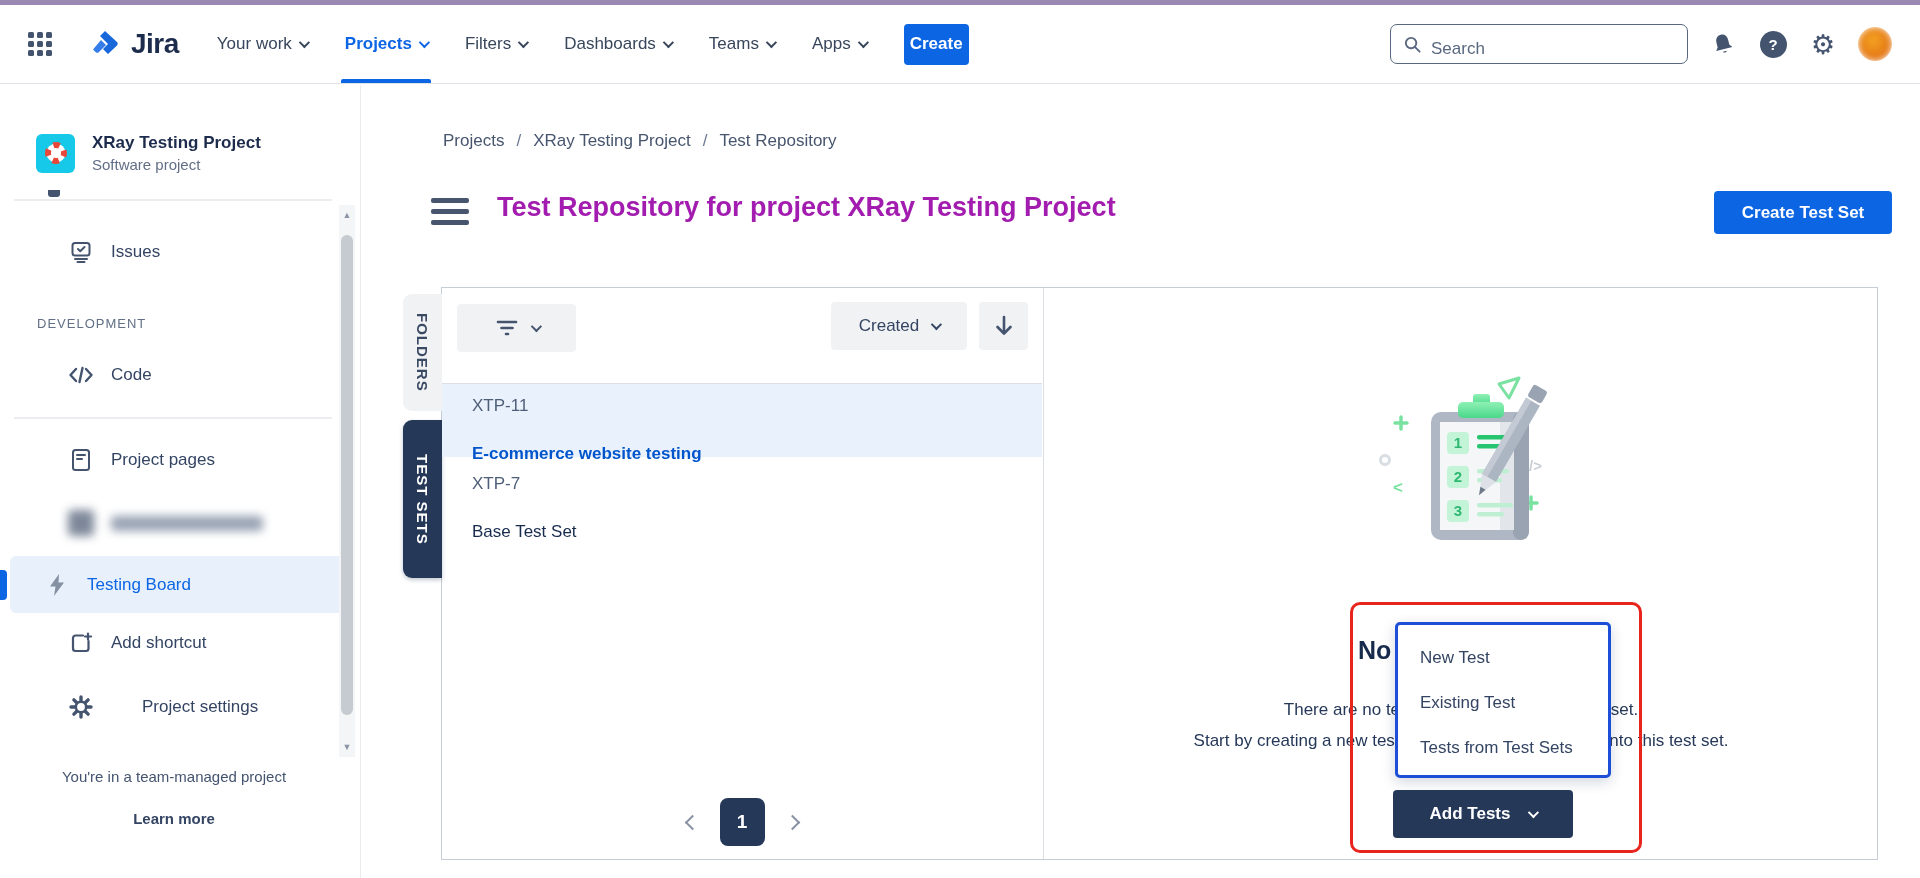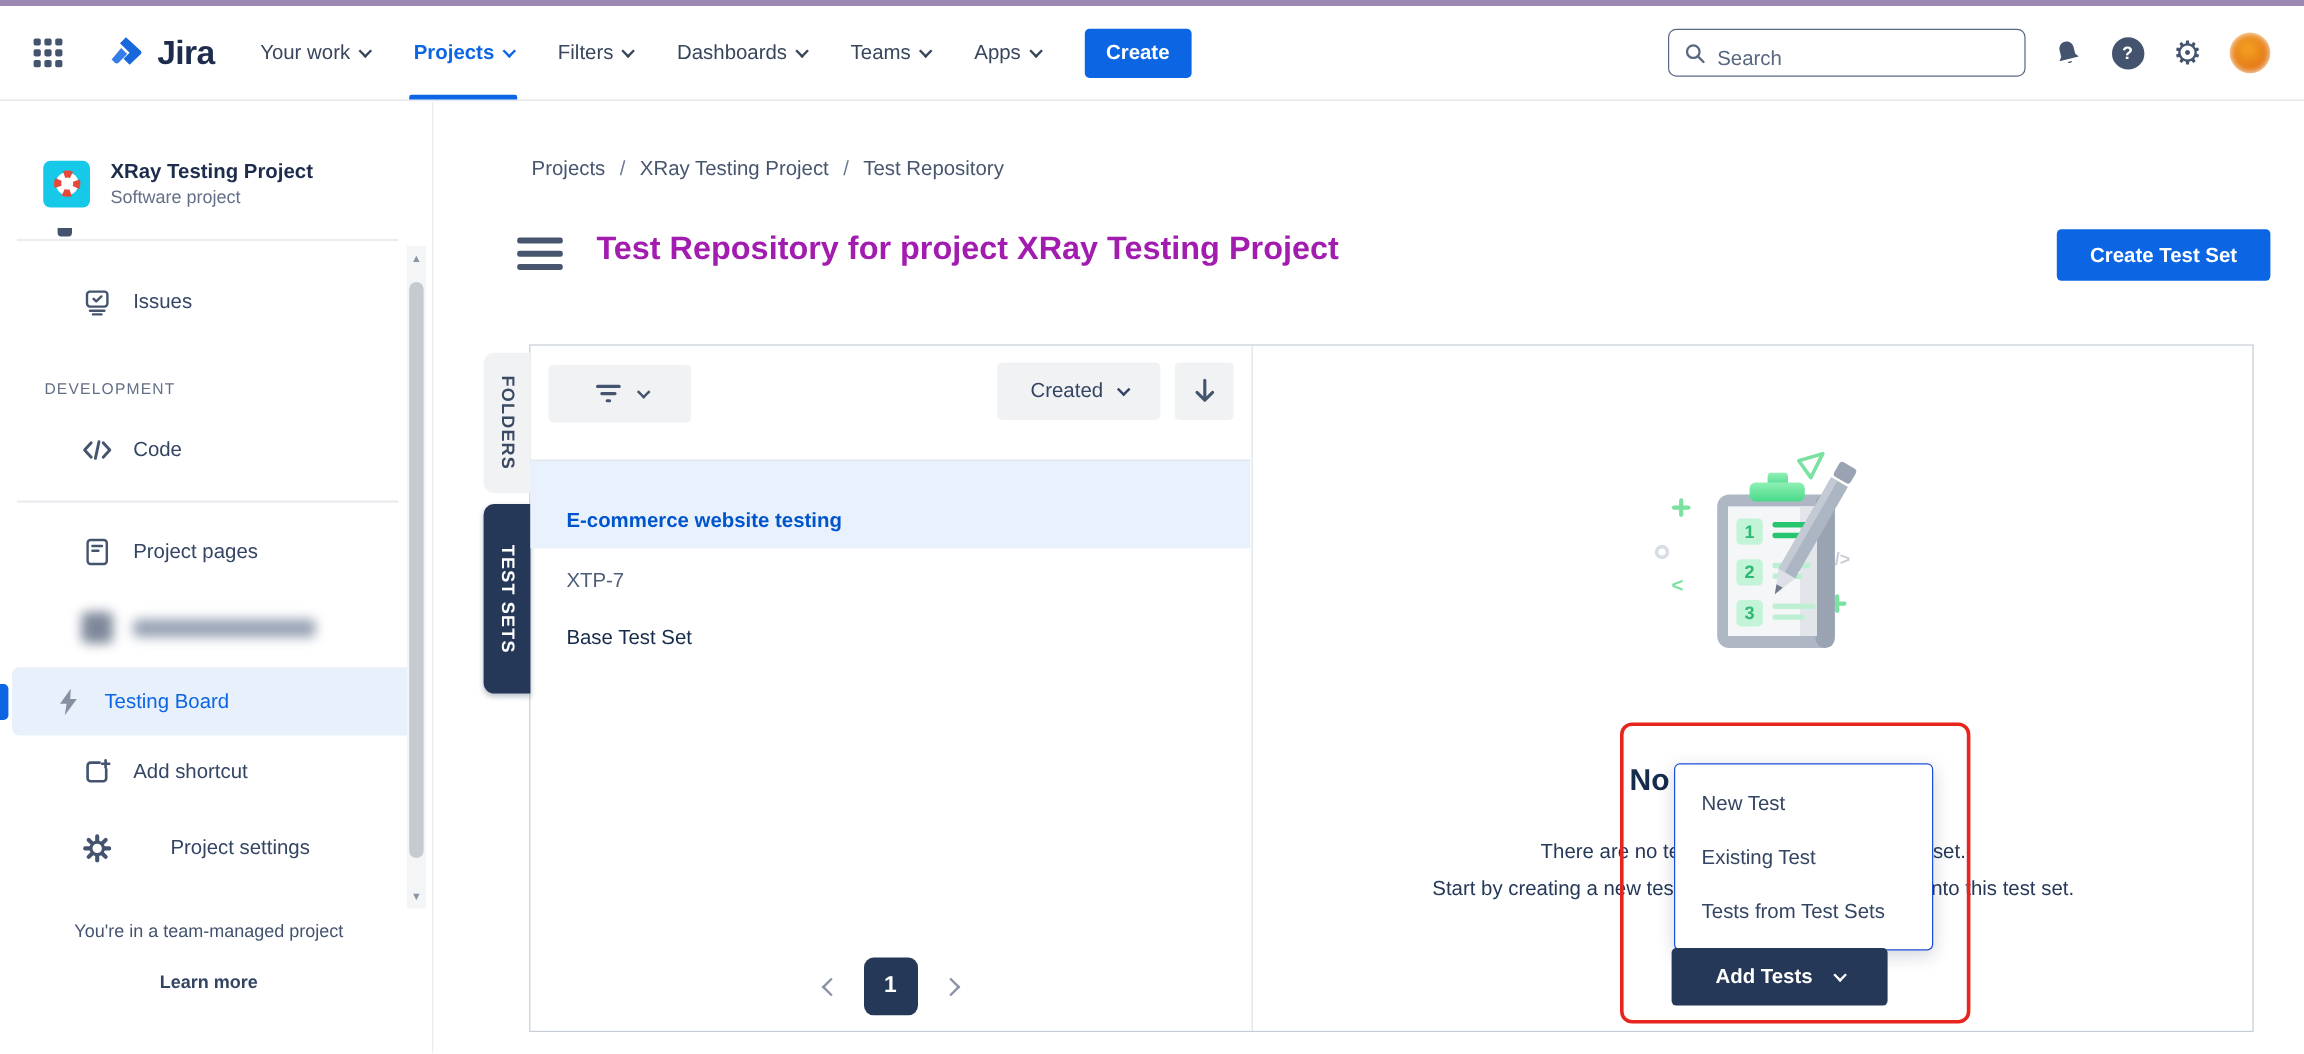--- a/index.html
+++ b/index.html
@@ -13,21 +13,21 @@
   #navbar { left:0; top:5px; width:1920px; height:79px; background:#fff; border-bottom:1px solid #E0E3E8; }
   #nav-left { position:absolute; left:28px; top:0; height:78px; display:flex; align-items:center; gap:38px; }
   .grid-icon { display:grid; grid-template-columns:repeat(3,6px); grid-template-rows:repeat(3,6px); gap:3px; cursor:pointer; }
   .grid-icon i { background:#44546F; border-radius:1.5px; }
   .logo { display:flex; align-items:center; gap:11px; cursor:pointer; }
   .logo-text { font-size:28px; font-weight:bold; color:#1D2B4C; letter-spacing:-0.5px; }
   .nav-item { display:flex; align-items:center; gap:7px; font-size:17px; color:#38465C; cursor:pointer; height:78px; position:relative; }
   .chev { width:8px; height:8px; border-right:2px solid currentColor; border-bottom:2px solid currentColor; transform:rotate(45deg) translateY(-2px); display:inline-block; }
   .nav-item.active { color:#0C66E4; font-weight:bold; }
   .nav-item.active::after { content:""; position:absolute; left:-4px; right:-4px; bottom:0; height:4px; background:#0C66E4; border-radius:2px 2px 0 0; }
-  .create-btn { background:#0C66E4; color:#fff; font-size:17px; font-weight:bold; border:none; border-radius:4px; height:41px; padding:0 18px; cursor:pointer; }
+  .create-btn { background:#0C66E4; color:#fff; font-size:17px; font-weight:bold; border:none; border-radius:4px; height:41px; padding:0 6px; cursor:pointer; }
   #nav-right { position:absolute; right:28px; top:0; height:78px; display:flex; align-items:center; gap:20px; }
   .search-box { width:298px; height:40px; border:1.5px solid #596880; border-radius:7px; display:flex; align-items:center; padding:0 12px; gap:9px; background:#fff; cursor:text; }
   .search-box span { font-size:17px; color:#596880;margin-top:10px; }
   .icon-btn { width:30px; height:30px; display:flex; align-items:center; justify-content:center; cursor:pointer; }
   .help-circle { width:27px; height:27px; border-radius:50%; background:#44546F; color:#fff; font-size:15px; font-weight:bold; display:flex; align-items:center; justify-content:center; }
   .gear-glyph { font-size:27px; color:#44546F; font-family:"DejaVu Sans", sans-serif; line-height:1; }
   .avatar { width:34px; height:34px; border-radius:50%; overflow:hidden; cursor:pointer; }
   .avatar i { display:block; width:100%; height:100%; border-radius:50%; background:radial-gradient(circle at 45% 40%, #f5a623, #e06c12 75%); filter:blur(3px); }
 
   
@@ -88,21 +88,21 @@
   .pg-next { transform:rotate(-45deg); }
   .pg-current { width:45px; height:48px; background:#253858; border-radius:8px; color:#fff; font-size:19px; font-weight:bold; display:flex; align-items:center; justify-content:center; cursor:pointer; }
 
   
   .illus { left:1361px; top:368px; }
   .es-heading { left:1358px; top:636px; font-size:25px; font-weight:bold; color:#172B4D; white-space:nowrap; z-index:1; }
   .es-line { left:1044px; width:834px; text-align:center; font-size:17px; color:#253858; z-index:1; }
   #es-line1 { top:700px; }
   #es-line2 { top:731px; }
 
-  .dropdown { left:1395px; top:636px; width:216px; height:156px; background:#fff; border:1px solid #1d4ed8; border-radius:5px; box-shadow:0 4px 14px rgba(9,30,66,.18); padding-top:10px; z-index:2; }
+  .dropdown { left:1395px; top:622px; width:216px; height:156px; background:#fff; border:3px solid #1d4ed8; border-radius:5px; box-shadow:0 4px 14px rgba(9,30,66,.18); padding-top:10px; z-index:2; }
   .dd-item { height:45px; display:flex; align-items:center; padding-left:22px; font-size:17px; color:#344563; cursor:pointer; white-space:nowrap; }
   .add-tests-btn { left:1393px; top:790px; width:180px; height:48px; background:#253858; border:none; border-radius:4px; color:#fff; font-size:17px; font-weight:bold; display:flex; align-items:center; justify-content:center; gap:18px; cursor:pointer; z-index:2; }
   .add-tests-btn .chev { border-color:#fff; }
   .red-annot { left:1350px; top:602px; width:292px; height:251px; border:3px solid #E8251D; border-radius:10px; z-index:3; pointer-events:none; }
 </style>
 </head>
 <body>
 
 <div id="stage">
 
@@ -338,20 +338,21 @@
         <line x1="10" y1="2" x2="10" y2="18"></line>
         <path d="M3.5 12 L10 18.5 L16.5 12"></path>
       </g>
     </svg>
   </button>
 
   <div class="abs list-divider"></div>
   <div class="abs v-divider"></div>
 
   <div id="row-0" class="row">
+    <div class="key">XTP-11</div>
     <div class="rtitle">E-commerce website testing</div>
   </div>
   <div id="row-1" class="row">
     <div class="key">XTP-7</div>
     <div class="rtitle">Base Test Set</div>
   </div>
 
   <div class="abs pager">
     <span class="pg-chev pg-prev"></span>
     <span class="pg-current">1</span>

